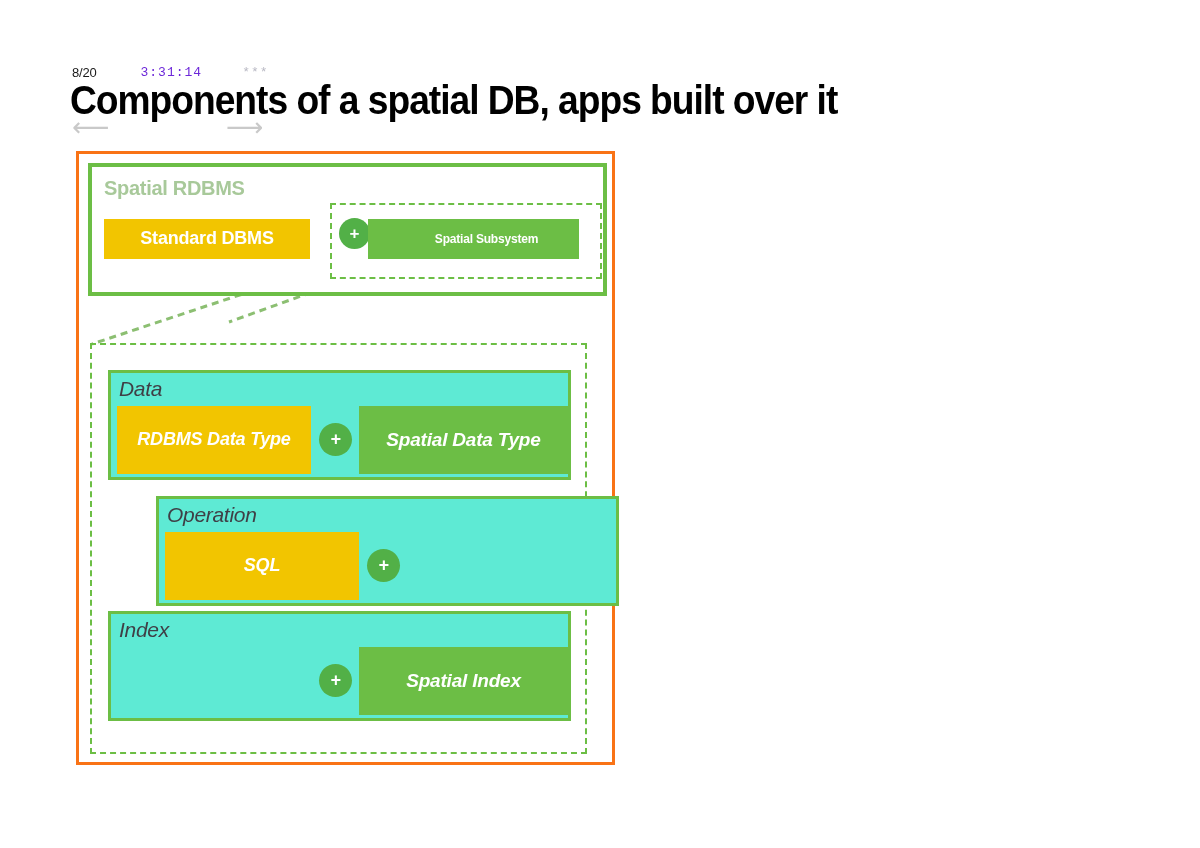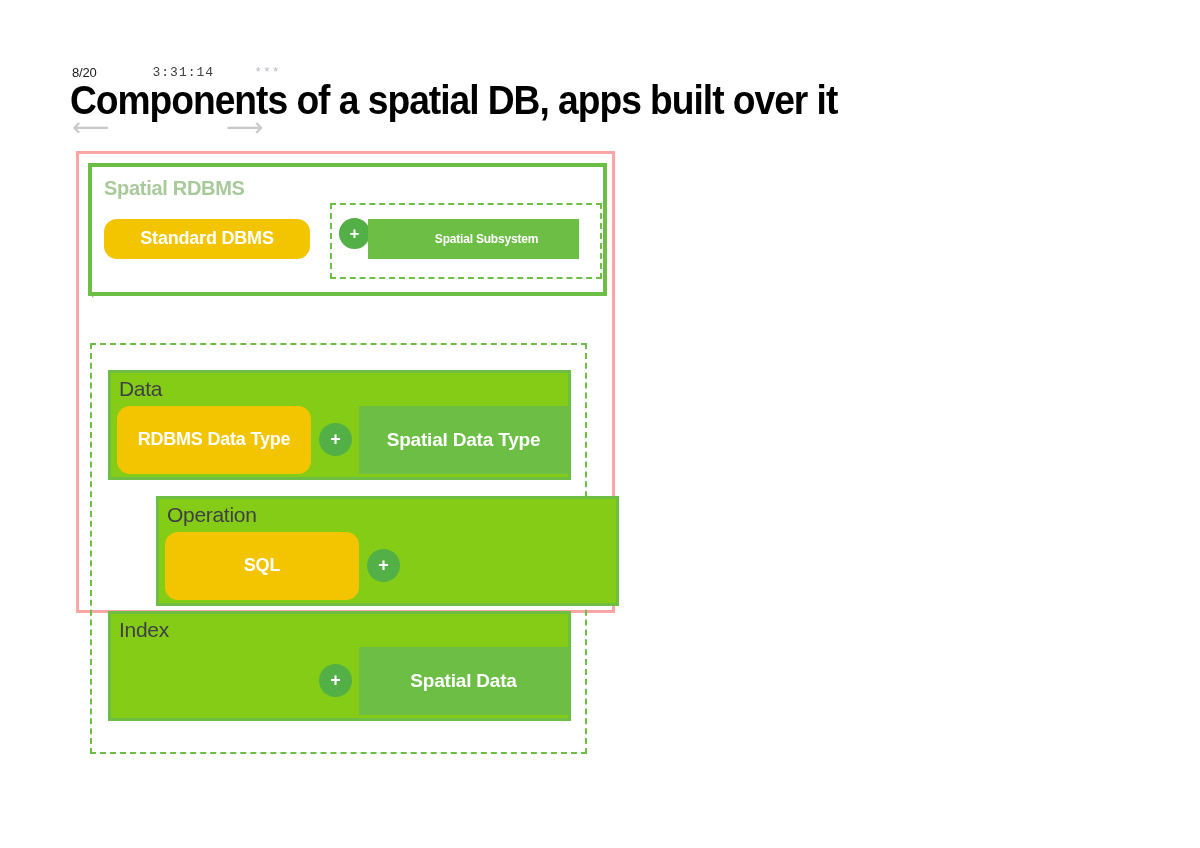--- a/index.html
+++ b/index.html
@@ -26,24 +26,24 @@
     white-space: nowrap;
   }
   .meta-page {
     font-size: 13px;
     color: #1a1a1a;
     font-family: "Liberation Sans", sans-serif;
     letter-spacing: -0.2px;
   }
   .meta-timer {
     font-size: 13px;
-    color: #404040;
+    color: #6d28d9;
     font-family: "Liberation Mono", monospace;
     letter-spacing: 1px;
-    margin-left: 38px;
+    margin-left: 26px;
   }
   .meta-stars {
     font-size: 13px;
     color: #b9b9c4;
     font-family: "Liberation Mono", monospace;
     letter-spacing: 1px;
     margin-left: 22px;
   }
 
   .slide-title {
@@ -78,22 +78,22 @@
   }
   .nav-arrow.prev { left: 0px; }
   .nav-arrow.next { left: 154px; }
 
   
   .diagram-frame {
     position: absolute;
     left: 76px;
     top: 151px;
     width: 539px;
-    height: 462px;
-    border: 3px solid #fca5a5;
+    height: 614px;
+    border: 3px solid #f97316;
     background: #ffffff;
   }
 
   
   .rdbms-block {
     position: absolute;
     left: 9px;
     top: 9px;
     width: 519px;
     height: 133px;
@@ -119,21 +119,21 @@
     display: flex;
     align-items: center;
     justify-content: center;
     text-align: center;
     color: #ffffff;
     font-weight: 600;
     letter-spacing: -0.2px;
     font-family: "Liberation Sans", sans-serif;
     line-height: 1.08;
   }
-  .pill-yellow { background: #f2c500; border-radius: 13px; }
+  .pill-yellow { background: #f2c500; }
   .pill-green  { background: #6cbe45; }
 
   .plus-badge {
     position: absolute;
     border-radius: 50%;
     background: #52b047;
     color: #ffffff;
     display: flex;
     align-items: center;
     justify-content: center;
@@ -194,21 +194,22 @@
     height: 411px;
     border: 2px dashed #6cbe45;
     background: transparent;
   }
 
   .detail-block {
     position: absolute;
     left: 16px;
     width: 463px;
     border: 3px solid #6cbe45;
-    background: #84cc16;
+    background: #5eead4;
+    font-style: italic;
   }
   .detail-block .block-label {
     left: 8px;
     top: 4px;
     color: #3f3f46;
     font-size: 21px;
     font-weight: 500;
   }
 
   .block-data      { top: 25px;  height: 110px; }
@@ -284,17 +285,17 @@
 
     <div class="detail-block block-operation">
       <div class="block-label">Operation</div>
       <div class="row-pill pill-yellow detail-yellow">SQL</div>
       <div class="plus-badge detail-plus">+</div>
     </div>
 
     <div class="detail-block block-index">
       <div class="block-label">Index</div>
       <div class="plus-badge detail-plus">+</div>
-      <div class="row-pill pill-green detail-green">Spatial Data</div>
+      <div class="row-pill pill-green detail-green">Spatial Index</div>
     </div>
 
   </div>
 </div>
 
 </body></html>

